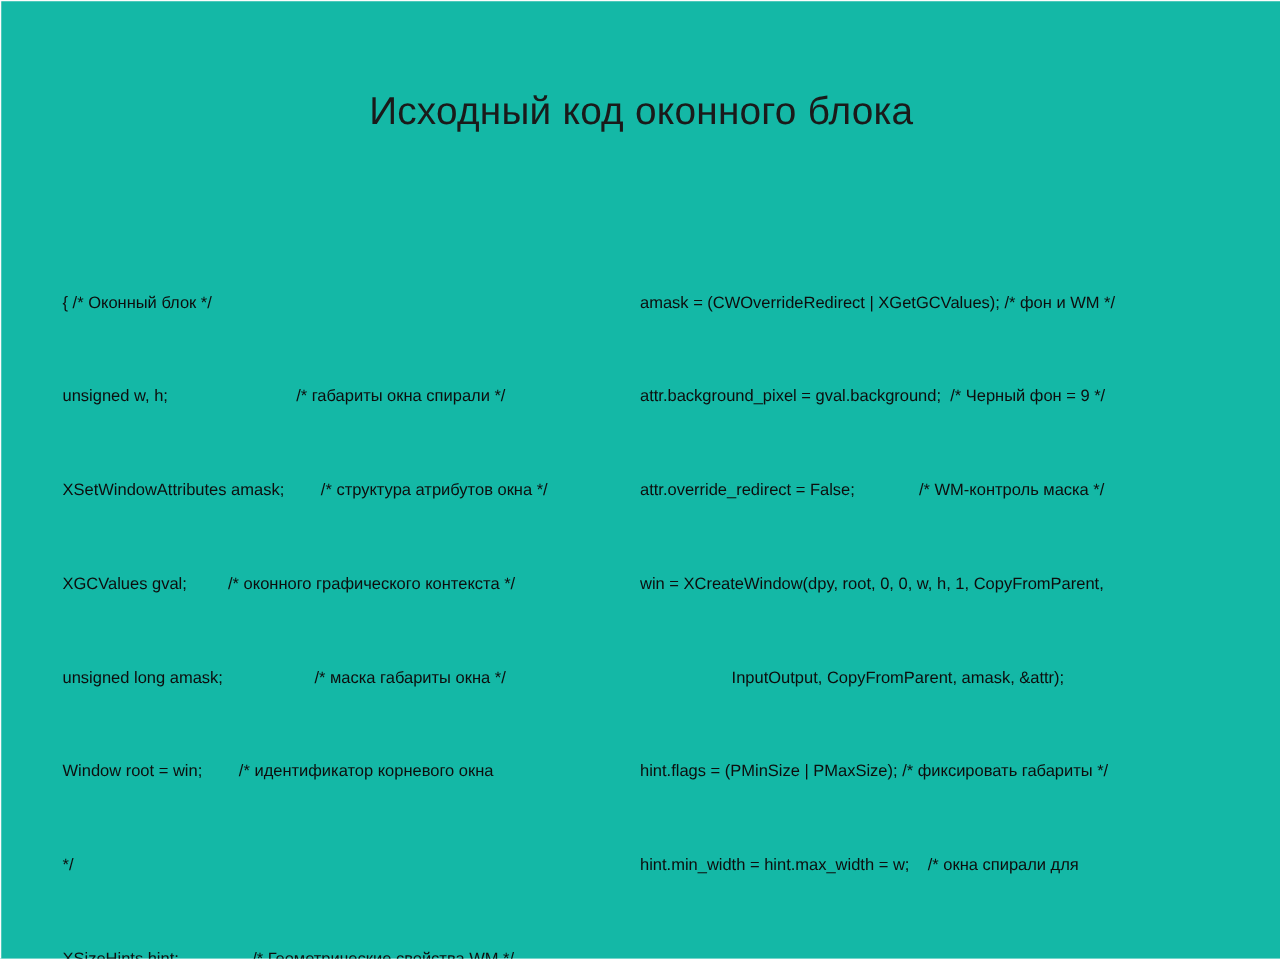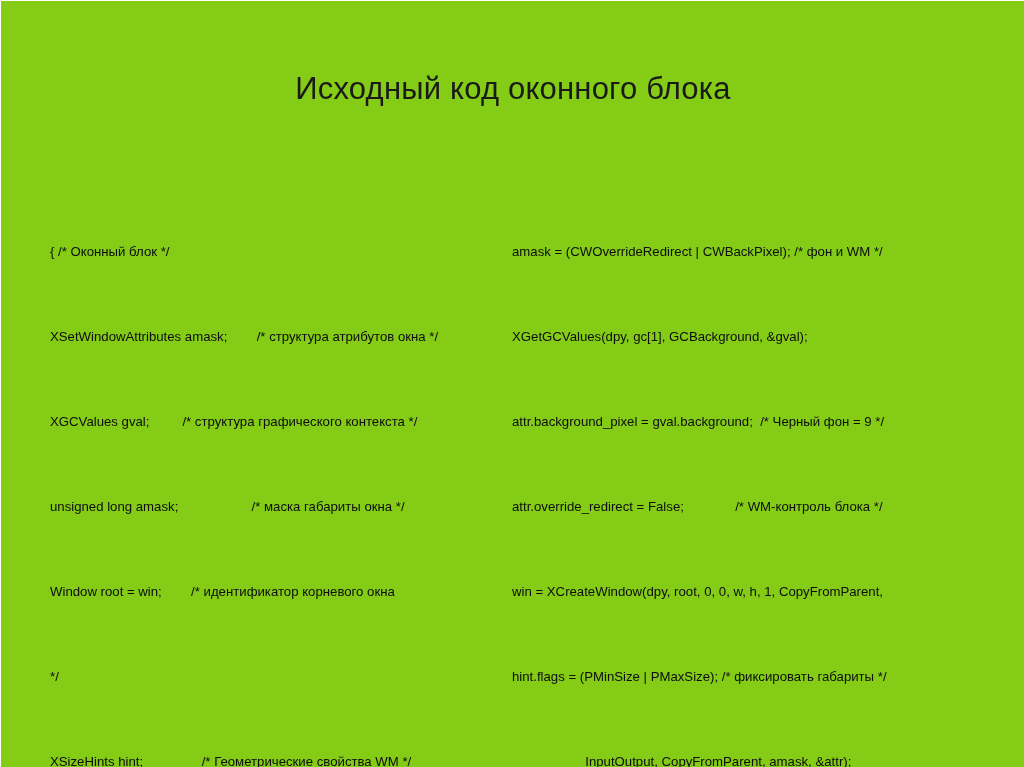--- a/index.html
+++ b/index.html
@@ -12,21 +12,21 @@
     height: 767px;
     font-family: "Liberation Sans", "DejaVu Sans", sans-serif;
     color: #000000;
     overflow: hidden;
     position: relative;
   }
 
   .slide {
     position: absolute;
     inset: 0;
-    background: #84cc16;
+    background: #14b8a6;
     border-left: 1px solid #fcfcfc;
     border-top: 1px solid #fcfcfc;
     box-sizing: border-box;
   }
 
   .slide-title {
     position: absolute;
     top: 68px;
     left: 0;
     width: 1024px;
@@ -62,62 +62,61 @@
   }
 
   .col-right {
     width: 470px;
     margin-left: 0px;
   }
 
   .code-line {
     white-space: pre;
     min-height: 25px;
-    margin-top: 10px;
   }
 </style>
 </head>
 <body>
 
 <div class="slide">
 
   <div class="slide-title">Исходный код оконного блока</div>
 
   <div class="code-body">
 
     <div class="col col-left">
       <div class="code-line">{ /* Оконный блок */</div>
+      <div class="code-line">unsigned w, h;                            /* габариты окна спирали */</div>
       <div class="code-line">XSetWindowAttributes amask;        /* структура атрибутов окна */</div>
-      <div class="code-line">XGCValues gval;         /* структура графического контекста */</div>
+      <div class="code-line">XGCValues gval;         /* оконного графического контекста */</div>
       <div class="code-line">unsigned long amask;                    /* маска габариты окна */</div>
       <div class="code-line">Window root = win;        /* идентификатор корневого окна</div>
       <div class="code-line">*/</div>
       <div class="code-line">XSizeHints hint;                /* Геометрические свойства WM */</div>
       
       
       
       
       
       
       
       
       
       
       
       
     </div>
 
     <div class="col col-right">
-      <div class="code-line">amask = (CWOverrideRedirect | CWBackPixel); /* фон и WM */</div>
-      <div class="code-line">XGetGCValues(dpy, gc[1], GCBackground, &amp;gval);</div>
+      <div class="code-line">amask = (CWOverrideRedirect | XGetGCValues); /* фон и WM */</div>
       <div class="code-line">attr.background_pixel = gval.background;  /* Черный фон = 9 */</div>
-      <div class="code-line">attr.override_redirect = False;              /* WM-контроль блока */</div>
+      <div class="code-line">attr.override_redirect = False;              /* WM-контроль маска */</div>
       <div class="code-line">win = XCreateWindow(dpy, root, 0, 0, w, h, 1, CopyFromParent,</div>
+      <div class="code-line">                    InputOutput, CopyFromParent, amask, &amp;attr);</div>
       <div class="code-line">hint.flags = (PMinSize | PMaxSize); /* фиксировать габариты */</div>
-      <div class="code-line">                    InputOutput, CopyFromParent, amask, &amp;attr);</div>
       <div class="code-line">hint.min_width = hint.max_width = w;    /* окна спирали для</div>
       
       
       
       
       
       
       
       
     </div>

